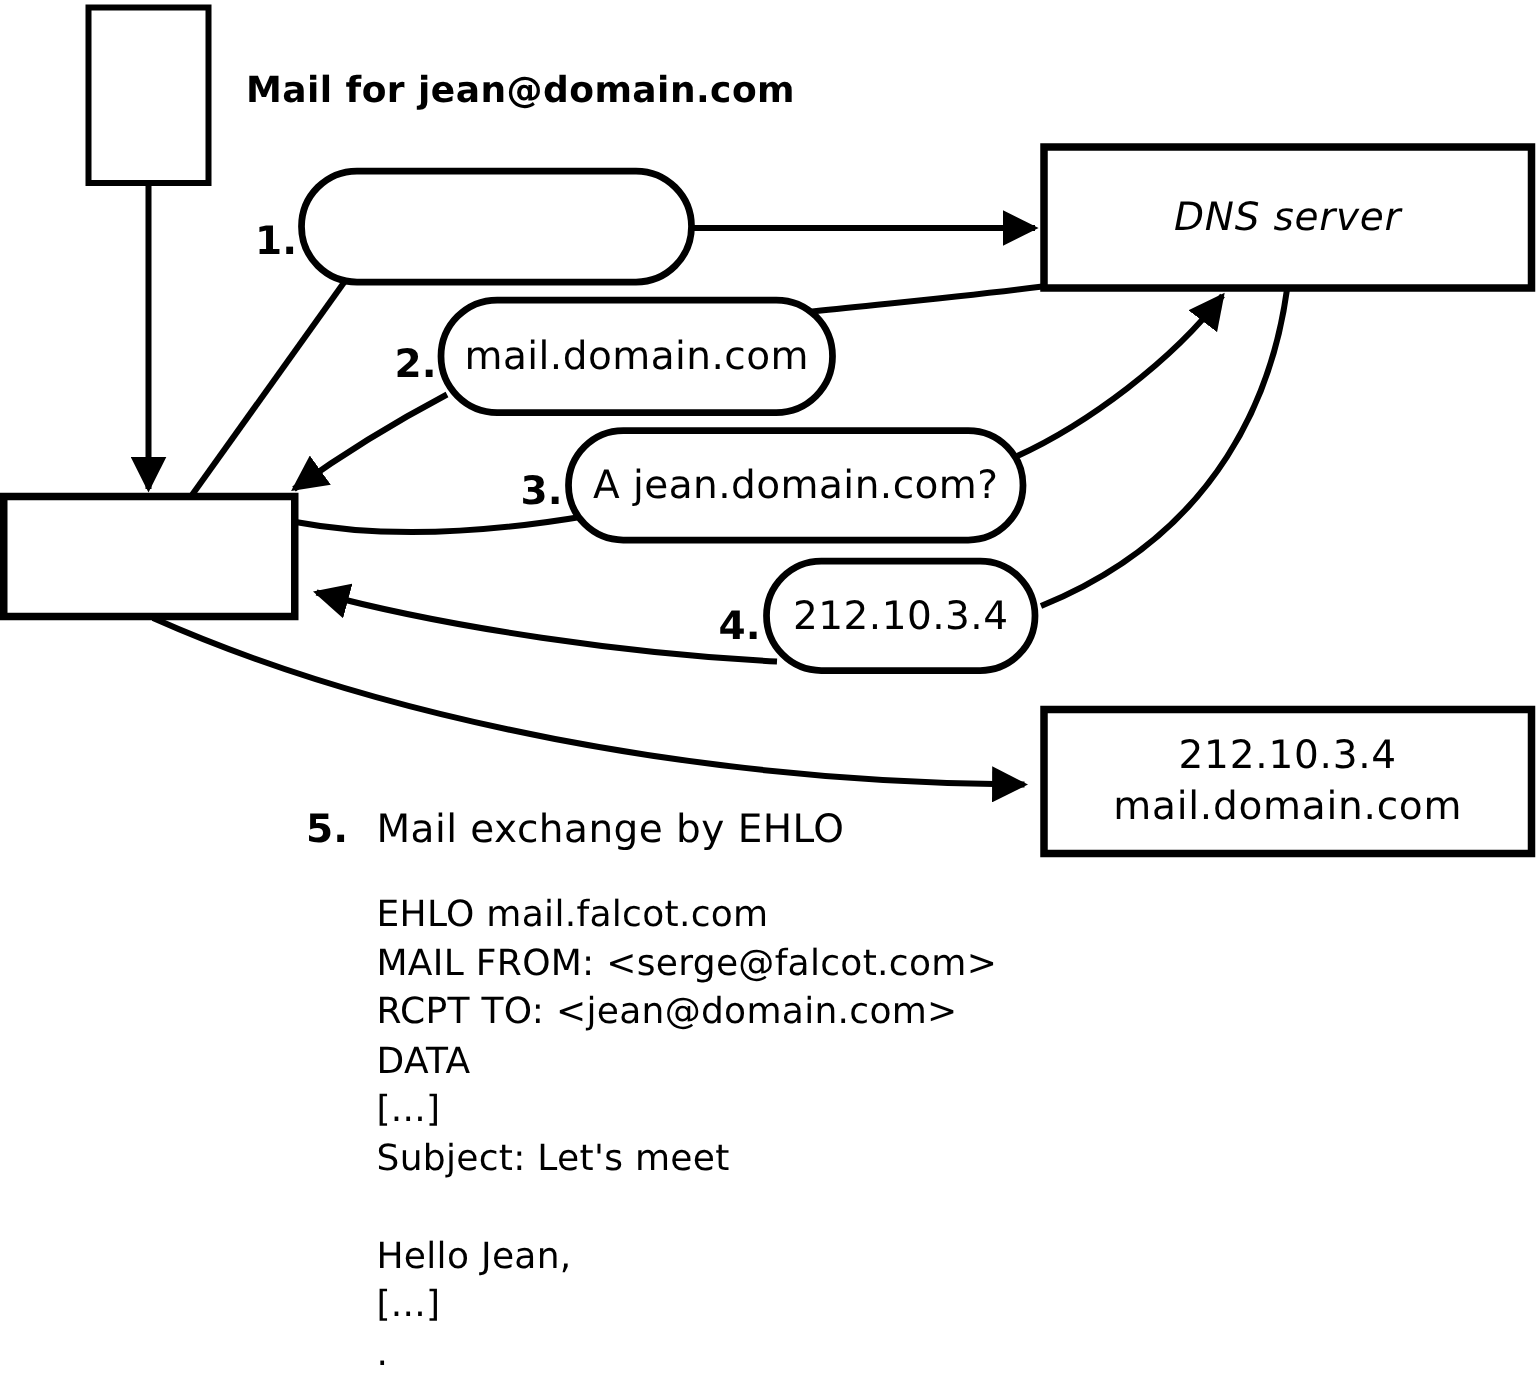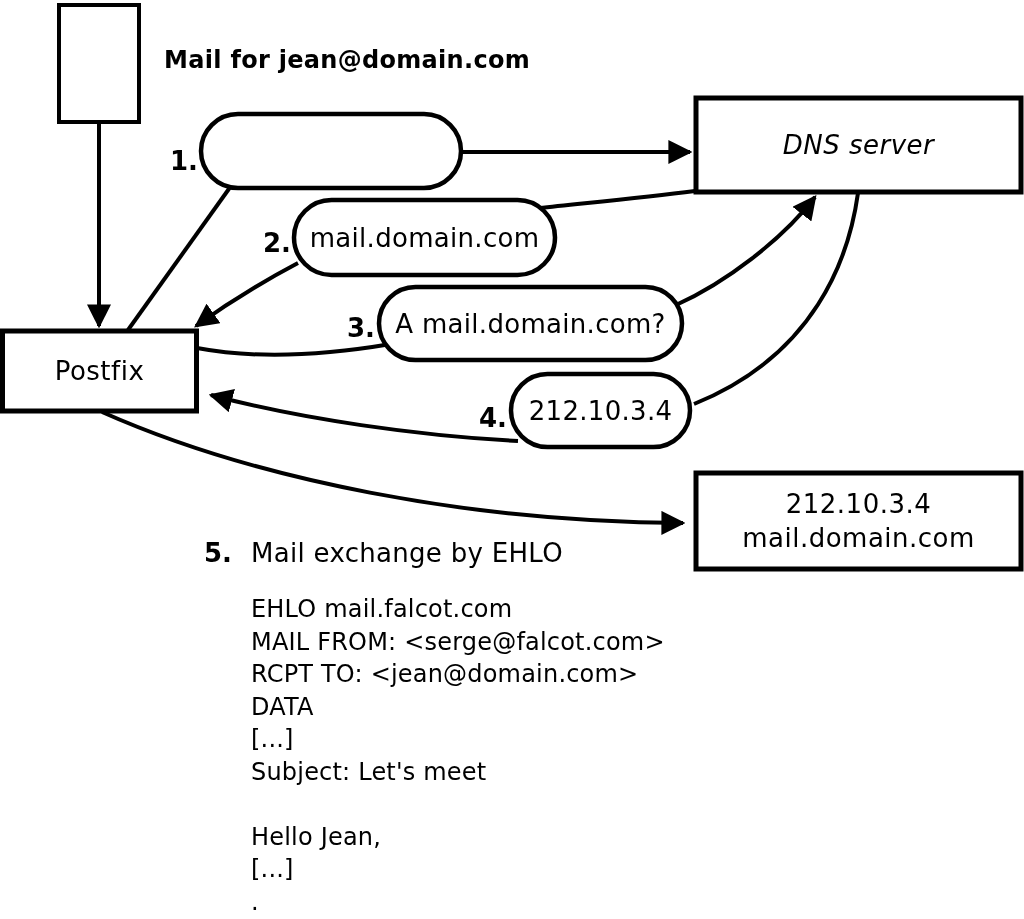--- a/index.html
+++ b/index.html
@@ -59,31 +59,30 @@
 
     <rect x="201" y="114" width="260" height="74" rx="37" fill="#fff" stroke="#000" stroke-width="4.5"></rect>
     <rect x="294" y="200" width="261" height="75" rx="37.5" fill="#fff" stroke="#000" stroke-width="4.5"></rect>
     <rect x="379" y="287" width="303" height="73" rx="36.5" fill="#fff" stroke="#000" stroke-width="4.5"></rect>
     <rect x="511" y="374" width="179" height="73" rx="36.5" fill="#fff" stroke="#000" stroke-width="4.5"></rect>
   </svg>
 
   <div class="txt title" style="left:164px;top:46px;">Mail for jean@domain.com</div>
 
   <div class="center-box pill-label" style="left:294px;top:200px;width:261px;height:75px;">mail.domain.com</div>
-  <div class="center-box pill-label" style="left:379px;top:287px;width:303px;height:73px;">A mail.domain.com?</div>
+  <div class="center-box pill-label" style="left:379px;top:287px;width:303px;height:73px;">A jean.domain.com?</div>
   <div class="center-box pill-label" style="left:511px;top:374px;width:179px;height:73px;">212.10.3.4</div>
 
   <div class="txt num" style="left:138px;top:146px;width:60px;">1.</div>
   <div class="txt num" style="left:231px;top:228px;width:60px;">2.</div>
   <div class="txt num" style="left:315px;top:313px;width:60px;">3.</div>
   <div class="txt num" style="left:447px;top:403px;width:60px;">4.</div>
   <div class="txt num" style="left:172px;top:538px;width:60px;">5.</div>
   <div class="txt step5" style="left:251px;top:538px;">Mail exchange by EHLO</div>
 
-  <div class="center-box" style="left:2px;top:331px;width:195px;height:80px;">Postfix</div>
   <div class="center-box" style="left:696px;top:98px;width:325px;height:94px;font-style:italic;">DNS server</div>
   <div class="center-box two-line" style="left:696px;top:473px;width:325px;height:96px;">
     <div>212.10.3.4</div>
     <div>mail.domain.com</div>
   </div>
 
   <div id="transcript">EHLO mail.falcot.com
 MAIL FROM: &lt;serge@falcot.com&gt;
 RCPT TO: &lt;jean@domain.com&gt;
 DATA

